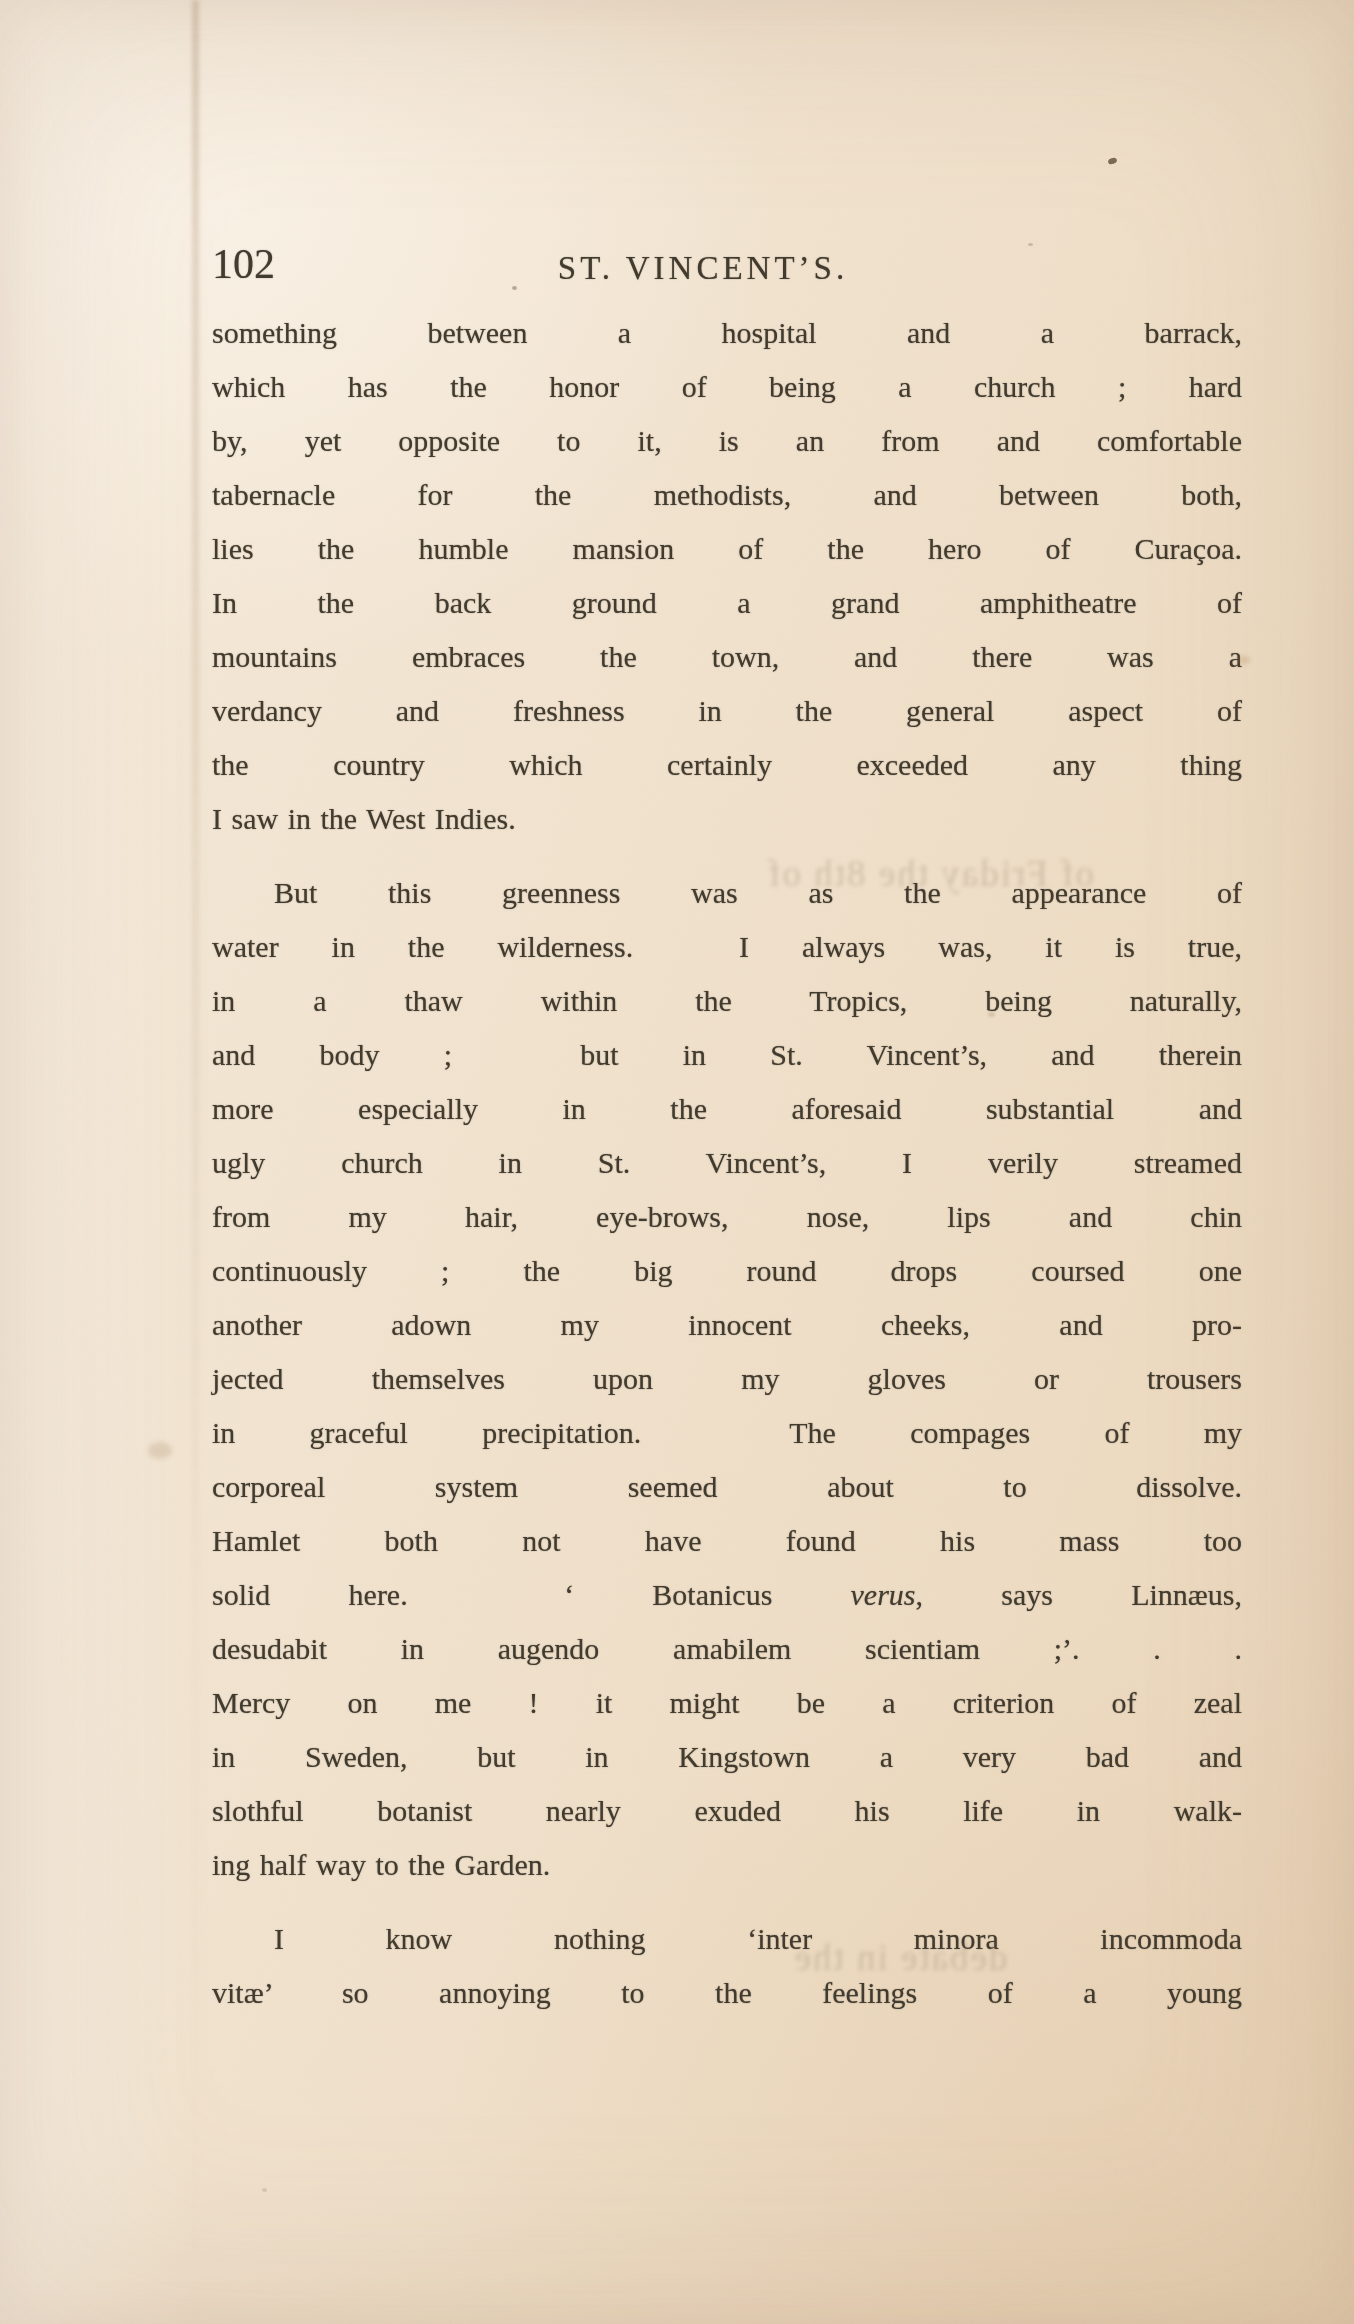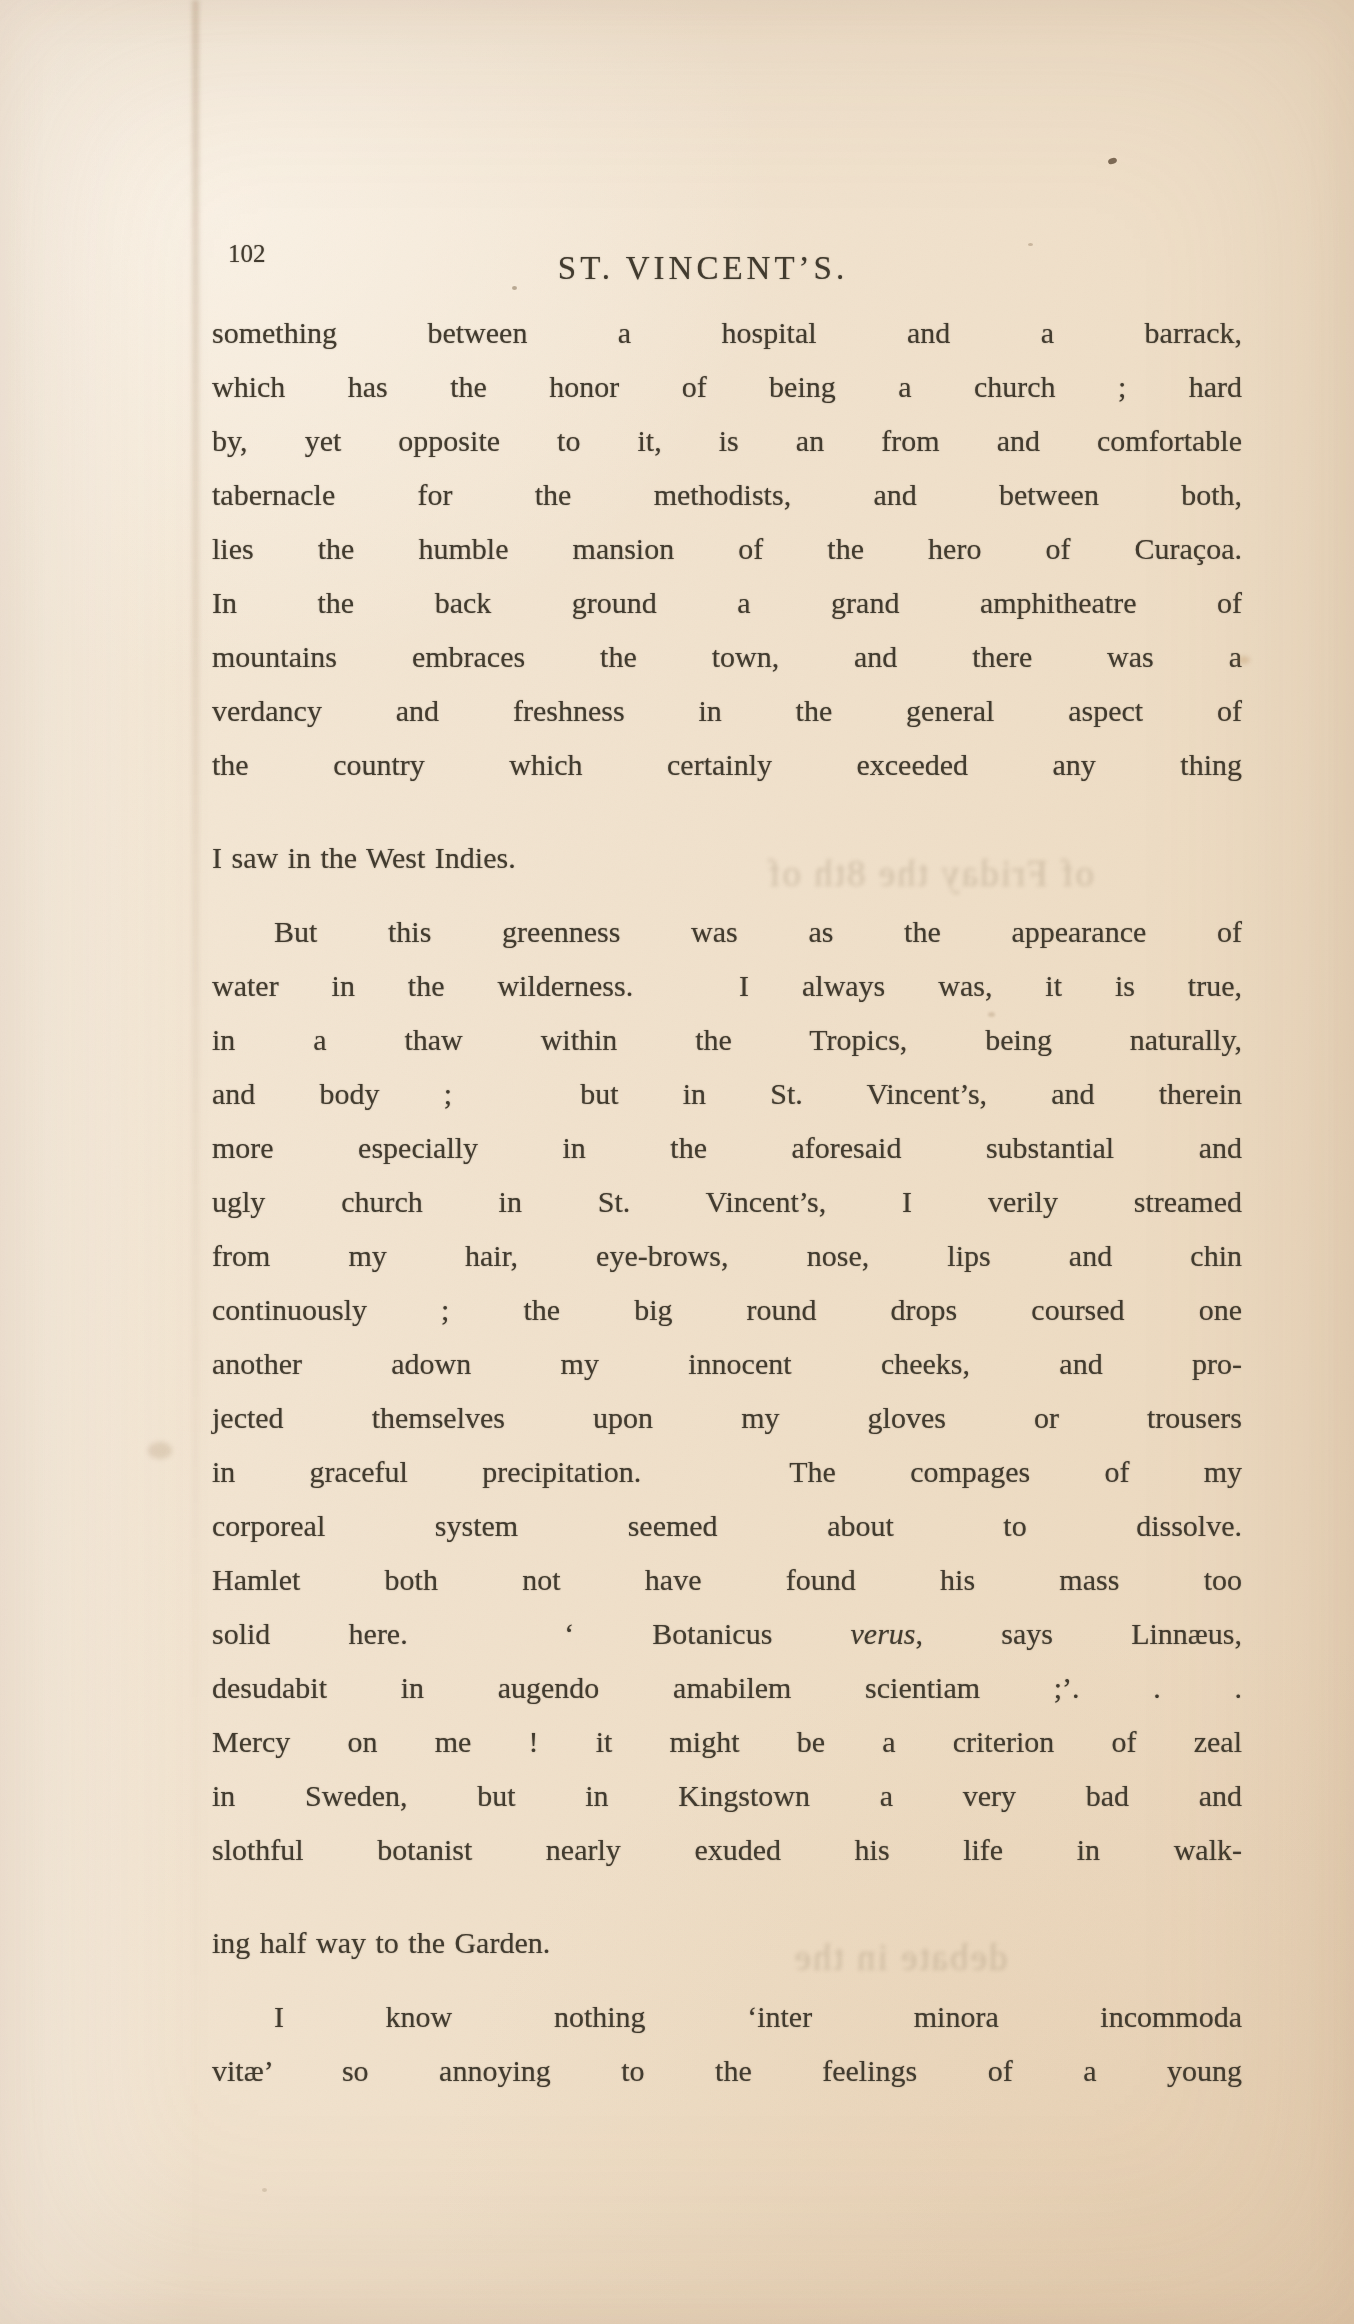--- a/index.html
+++ b/index.html
@@ -26,39 +26,39 @@
     position:absolute; left:0; top:0; width:196px; height:100%;
     background:linear-gradient(to right, rgba(255,249,241,0.5), rgba(255,249,241,0));
   }
   .crease{
     position:absolute; left:192px; top:0; width:7px; height:100%;
     background:linear-gradient(to bottom, rgba(151,120,89,0.28), rgba(151,120,89,0.10) 38%, rgba(151,120,89,0.02) 70%, transparent 100%);
     filter:blur(2px);
   }
   
   .folio{
-    position:absolute; left:228px; top:240px;
-    font-size:25px; color:var(--ink);
+    position:absolute; left:212px; top:240px;
+    font-size:42px; color:var(--ink);
     text-shadow:0 0 1.2px rgba(64,54,40,0.6);
   }
   .running-header{
     position:absolute; left:230px; top:250px; width:1030px;
     transform:translateX(-42px);
     text-align:center; font-size:33px; letter-spacing:4px;
     color:var(--ink); text-shadow:0 0 1.2px rgba(64,54,40,0.6);
   }
   
   .text-block{
     position:absolute; left:212px; top:306px; width:1030px;
     font-size:30px; line-height:54px; color:var(--ink);
     text-align:justify; word-spacing:2px;
     text-shadow:0 0 1.3px rgba(64,54,40,0.58);
   }
   .text-block .line{ height:54px; text-align-last:justify; white-space:nowrap; }
-  .text-block .line.short{ text-align-last:left;margin-top:39px; }
+  .text-block .line.short{ text-align-last:left; }
   .text-block .line.indent{ text-indent:62px;margin-top:20px; }
   .text-block .line i{ font-style:italic; }
   
   .ghost{
     position:absolute; color:#8a765a; opacity:0.30; filter:blur(2px);
     transform:scaleX(-1); font-size:37px; letter-spacing:2px; white-space:nowrap;
     text-align:center; pointer-events:none;
   }
   .ghost.g1{ top:852px; left:620px; width:620px; }
   .ghost.g2{ top:1936px; left:560px; width:680px; }

